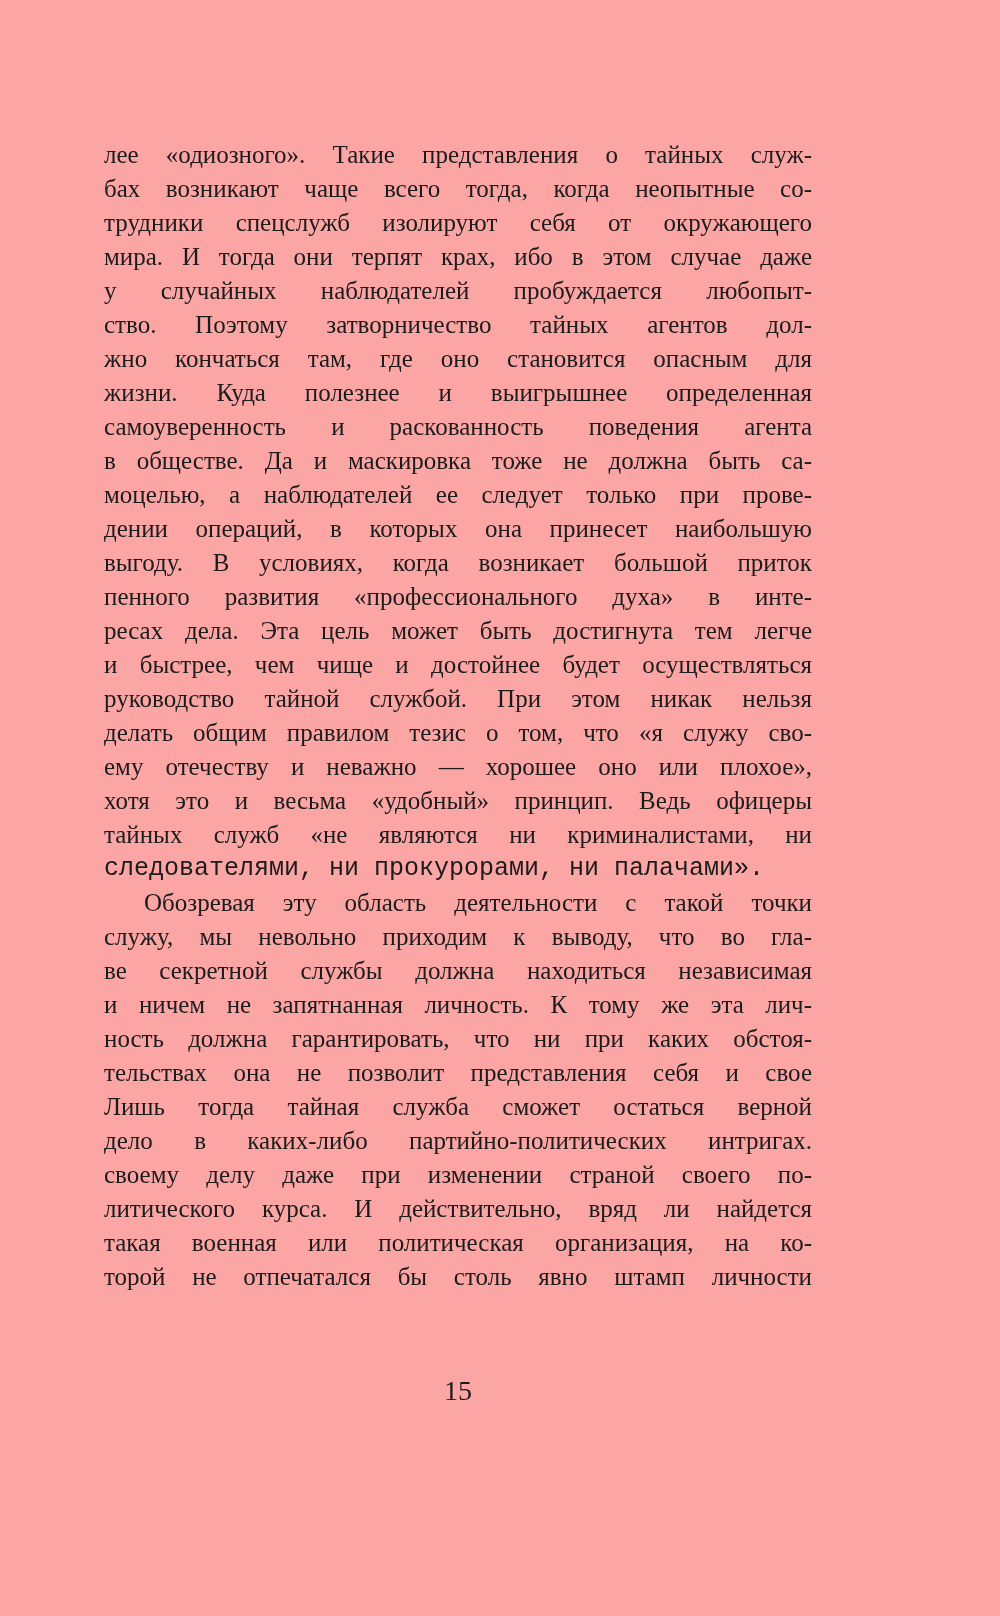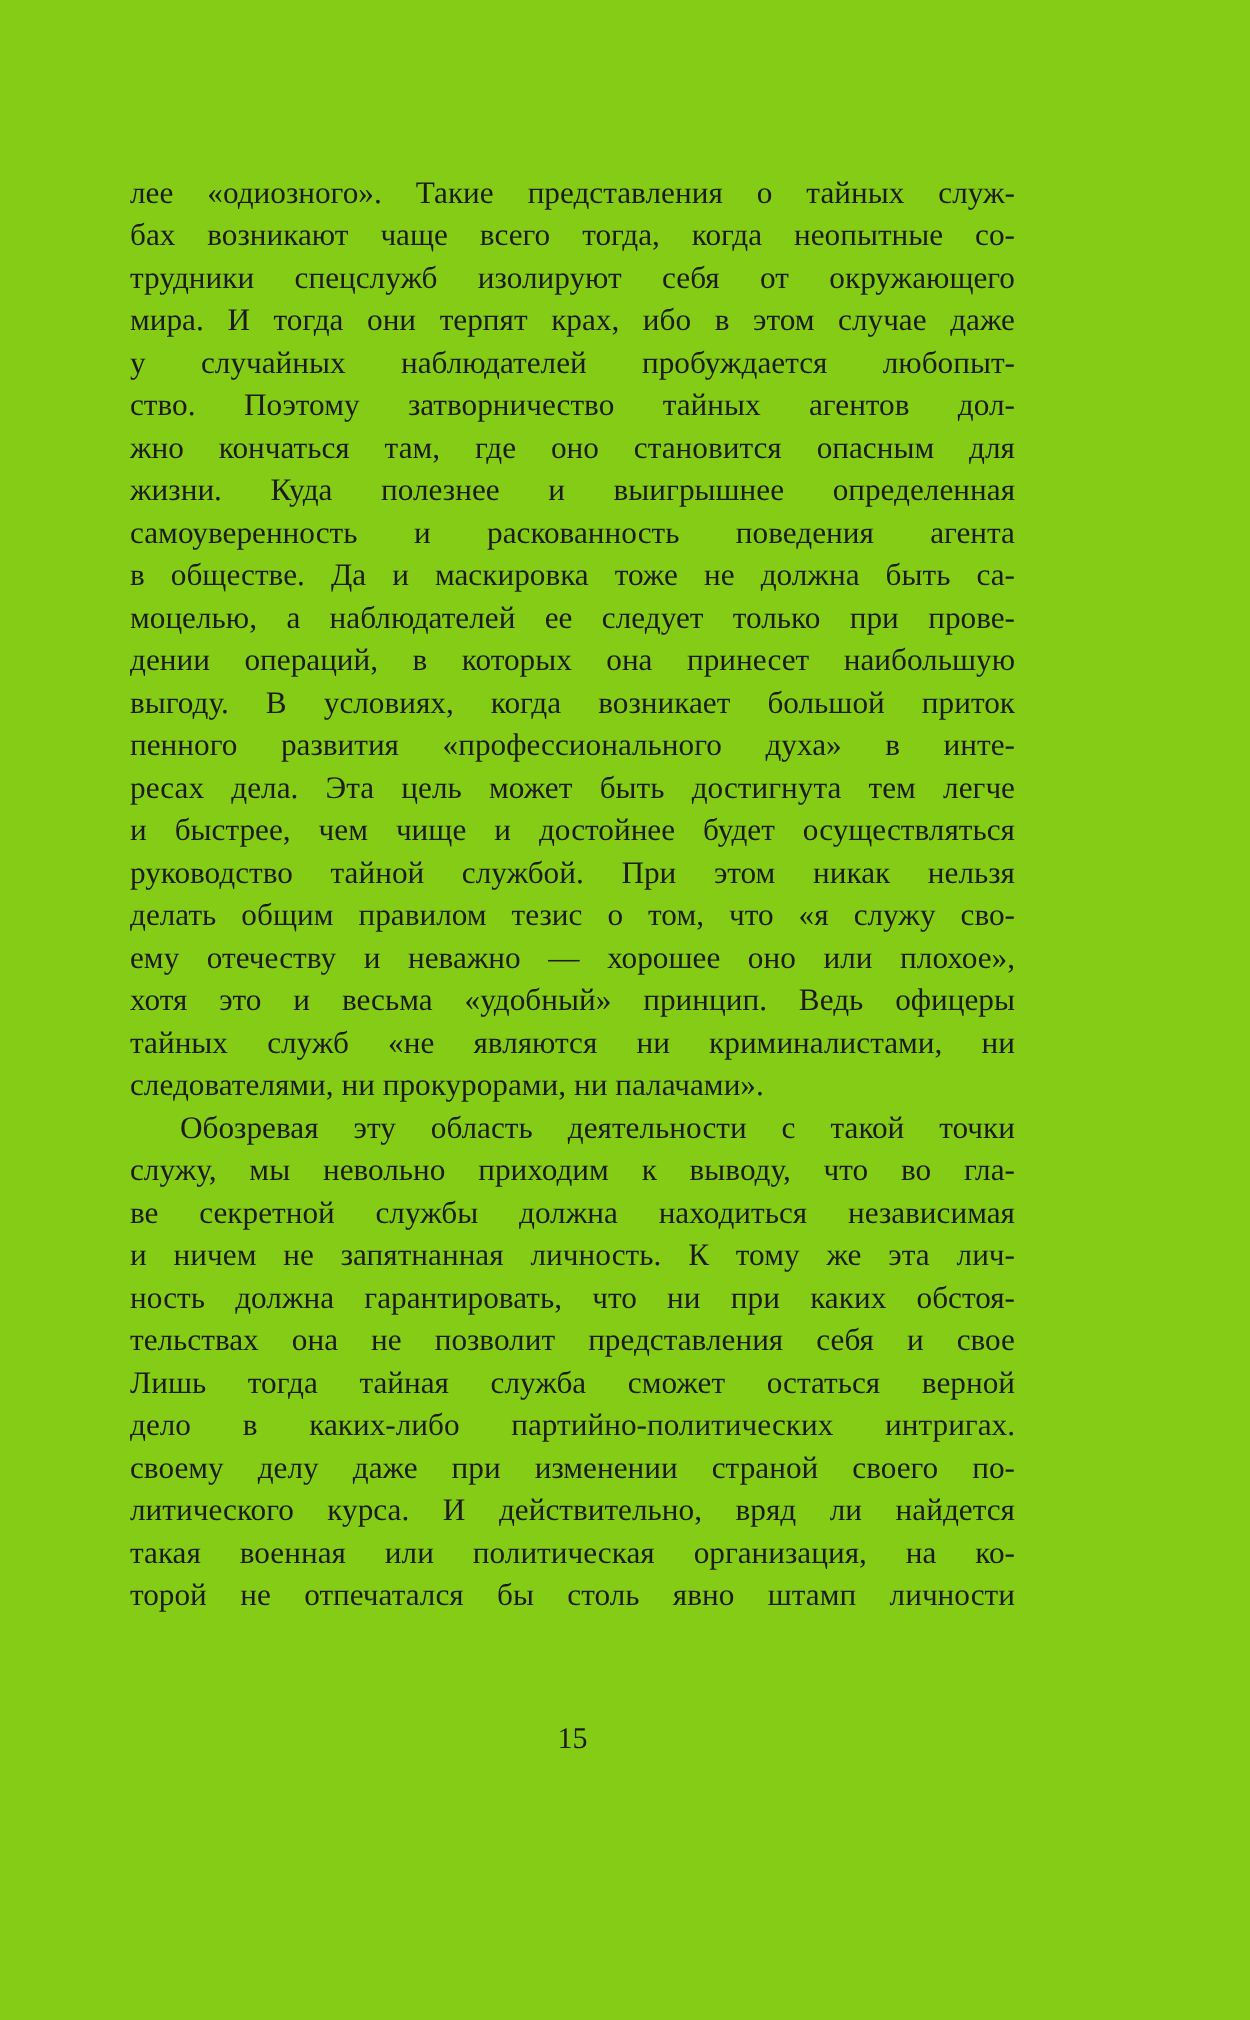--- a/index.html
+++ b/index.html
@@ -11,21 +11,21 @@
     width: 1000px;
     height: 1616px;
     position: relative;
     font-family: "Liberation Serif", "DejaVu Serif", serif;
     color: #1c1c1c;
     overflow: hidden;
   }
   .book-page {
     position: absolute;
     inset: 0;
-    background: #84cc16;
+    background: #fca5a5;
   }
   .text-block {
     position: absolute;
     left: 104px;
     top: 138px;
     width: 708px;
   }
   .paragraph {
     margin: 0;
     padding: 0;
@@ -33,31 +33,32 @@
   .line {
     font-size: 25px;
     line-height: 34px;
     text-align: justify;
     text-align-last: justify;
     white-space: normal;
     color: #1c1c1c;
   }
   .line.last {
     text-align-last: left;
+    font-family: Liberation Mono, monospace;
   }
   .line.first-indent {
     text-indent: 40px;
   }
   .page-number {
     position: absolute;
     top: 1376px;
     left: 104px;
     width: 708px;
     text-align: center;
-    font-size: 24px;
+    font-size: 28px;
     line-height: 30px;
     color: #1c1c1c;
   }
 </style>
 </head>
 <body>
 
 <div class="book-page">
   <main class="text-block">
       <div class="paragraph">

